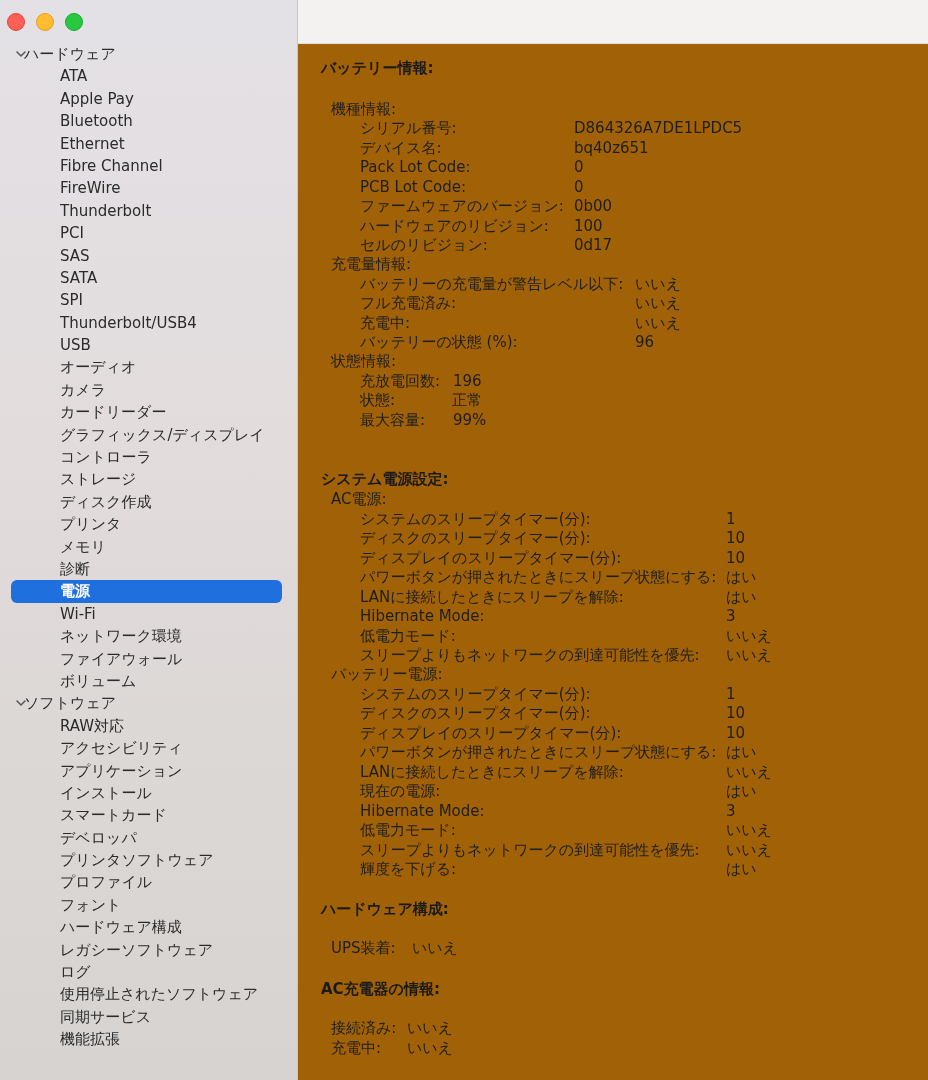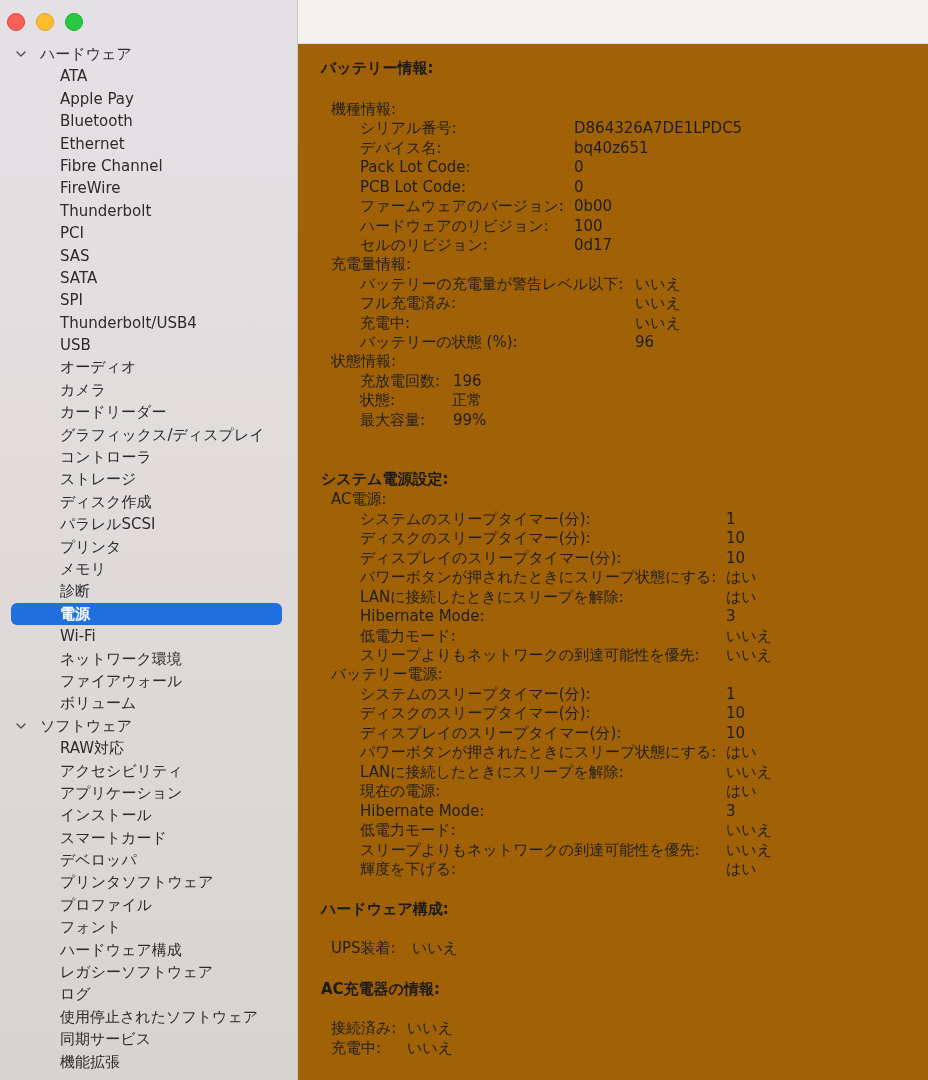--- a/index.html
+++ b/index.html
@@ -36,21 +36,21 @@
   .tree {
     position: absolute; top: 43px; left: 0; right: 0;
     margin: 0; padding: 0; list-style: none;
   }
   .tree-row {
     position: relative;
     height: 22.4px; line-height: 22.4px;
     font-size: 15px; color: #2b2b2b;
     white-space: nowrap;
   }
-  .tree-row.group { padding-left: 40px; }
+  .tree-row.group { padding-left: 24px; }
   .tree-row.child { padding-left: 60px; }
   .chevron {
     position: absolute; left: 16px; top: 7px;
     width: 10px; height: 8px;
   }
   .tree-row.selected .sel-bg {
     position: absolute; left: 11px; right: 15px; top: 0; bottom: 0;
     background: #1f6fde; border-radius: 6px;
   }
   .tree-row.selected .label {
@@ -116,21 +116,20 @@
       <li class="tree-row child"><span class="label">SPI</span></li>
       <li class="tree-row child"><span class="label">Thunderbolt/USB4</span></li>
       <li class="tree-row child"><span class="label">USB</span></li>
       <li class="tree-row child"><span class="label">オーディオ</span></li>
       <li class="tree-row child"><span class="label">カメラ</span></li>
       <li class="tree-row child"><span class="label">カードリーダー</span></li>
       <li class="tree-row child"><span class="label">グラフィックス/ディスプレイ</span></li>
       <li class="tree-row child"><span class="label">コントローラ</span></li>
       <li class="tree-row child"><span class="label">ストレージ</span></li>
       <li class="tree-row child"><span class="label">ディスク作成</span></li>
-      <li class="tree-row child"><span class="label">パラレルSCSI</span></li>
       <li class="tree-row child"><span class="label">プリンタ</span></li>
       <li class="tree-row child"><span class="label">メモリ</span></li>
       <li class="tree-row child"><span class="label">診断</span></li>
       <li class="tree-row child selected"><span class="sel-bg"></span><span class="label">電源</span></li>
 
       <li class="tree-row child"><span class="label">Wi-Fi</span></li>
       <li class="tree-row child"><span class="label">ネットワーク環境</span></li>
       <li class="tree-row child"><span class="label">ファイアウォール</span></li>
       <li class="tree-row child"><span class="label">ボリューム</span></li>
 

